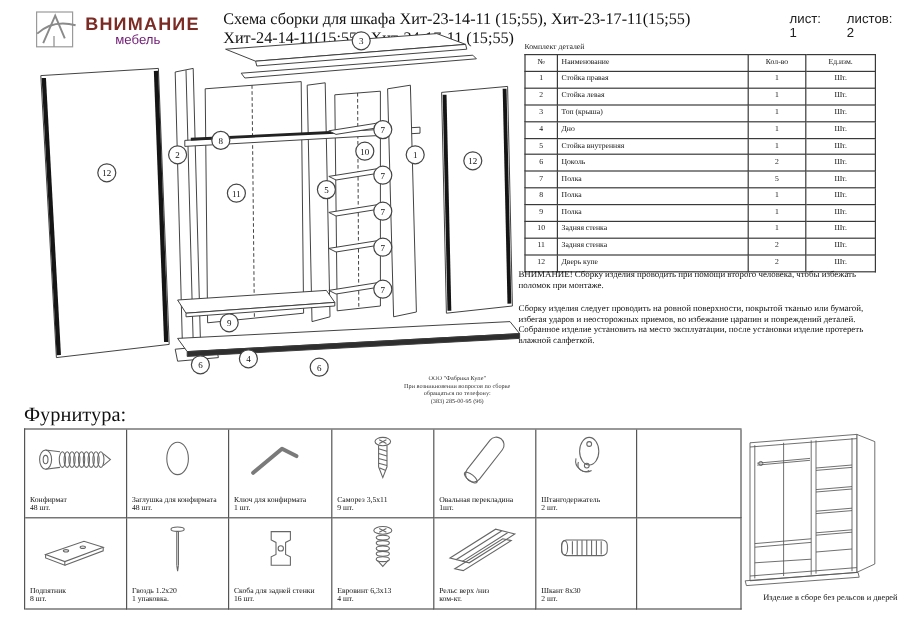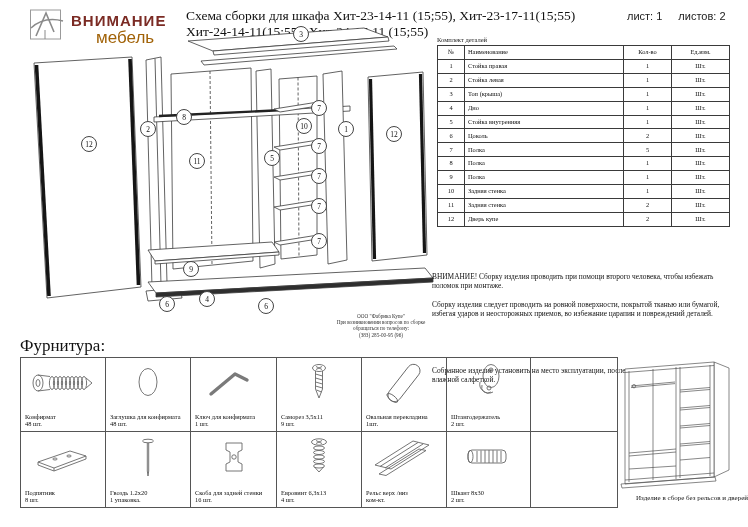--- a/index.html
+++ b/index.html
@@ -2,37 +2,37 @@
 <html><head>
 <meta charset="utf-8">
 <style>
   html,body{margin:0;padding:0;}
   body{width:748px;height:527px;position:relative;background:#fff;overflow:hidden;
        font-family:"Liberation Serif",serif;color:#1a1a1a;}
   .abs{position:absolute;}
   
   .brand{font-family:"Liberation Sans",sans-serif;font-weight:bold;font-size:15px;
          letter-spacing:1px;color:#7b2b24;}
-  .brand-sub{font-family:"Liberation Sans",sans-serif;font-size:17px;color:#a16207;}
+  .brand-sub{font-family:"Liberation Sans",sans-serif;font-size:11px;color:#701a75;}
   .title-line{font-size:13.5px;line-height:16px;color:#111;}
   .sheetinfo{font-family:"Liberation Sans",sans-serif;font-size:11px;color:#222;display:flex;gap:16px;}
   
   .tbl-caption{font-size:6.5px;color:#222;}
   table.parts{border-collapse:collapse;width:264px;font-size:6.4px;color:#111;table-layout:fixed;}
   table.parts th,table.parts td{border:0.7px solid #3a3a3a;padding:0 3px;height:12.9px;
        line-height:1;font-weight:normal;overflow:hidden;white-space:nowrap;}
   table.parts th{height:13px;}
   table.parts th:nth-child(1),table.parts td:nth-child(1){width:20px;text-align:center;}
   table.parts th:nth-child(2),table.parts td:nth-child(2){width:152px;text-align:left;}
   table.parts th:nth-child(2){text-align:left;}
   table.parts th:nth-child(3),table.parts td:nth-child(3){width:41px;text-align:center;}
   table.parts th:nth-child(4),table.parts td:nth-child(4){width:51px;text-align:center;}
   
   .notes{font-size:7.4px;line-height:9.3px;width:306px;color:#111;}
-  .notes .para{margin-bottom:9px;margin-top:48px;}
+  .notes .para{margin-bottom:9px;}
   
   .callout{position:absolute;width:14px;height:14px;border:1px solid #444;border-radius:50%;
        background:#fff;font-size:7.5px;display:flex;align-items:center;justify-content:center;
        z-index:6;color:#111;}
   
   .company{font-size:5.2px;line-height:6.2px;text-align:center;color:#333;}
   
   .furn-label{font-size:17px;color:#111;}
   .hw-grid{display:grid;grid-template-columns:85px 85px 86px 85px 85px 84px 87px;
        grid-template-rows:74px 76px;border-top:0.9px solid #555;border-left:0.9px solid #555;}
@@ -50,21 +50,21 @@
   <path d="M7,28 L17,5 L25,24" fill="none" stroke="#8a8a8a" stroke-width="1.6"></path>
   <path d="M2,20 Q15,8 34,13" fill="none" stroke="#8a8a8a" stroke-width="1.6"></path>
   <line x1="16" y1="22" x2="16" y2="31" stroke="#8a8a8a" stroke-width="1"></line>
 </svg>
 <div class="abs brand" style="left:71px;top:12px">ВНИМАНИЕ</div>
 <div class="abs brand-sub" style="left:96px;top:28px">мебель</div>
 
 <div class="abs title-line" style="left:186px;top:8px;width:430px">Схема сборки для шкафа Хит-23-14-11 (15;55), Хит-23-17-11(15;55)</div>
 <div class="abs title-line" style="left:186px;top:24px;width:430px">Хит-24-14-11(15;55), Хит-24-17-11 (15;55)</div>
 
-<div class="abs sheetinfo" style="left:627px;top:10px">
+<div class="abs sheetinfo" style="left:658px;top:10px">
   <span>лист: 1</span>
   <span>листов: 2</span>
 </div>
 
 <svg class="abs" style="left:20px;top:25px;width:420px;height:315px" viewBox="0 0 420 315">
   <g stroke="#3b3b3b" stroke-width="0.8" fill="#ffffff">
 
     <polygon points="168,16 344,3 368,12 193,26"></polygon>
     <polygon points="193,26 368,12 369,16 194,30"></polygon>
 

